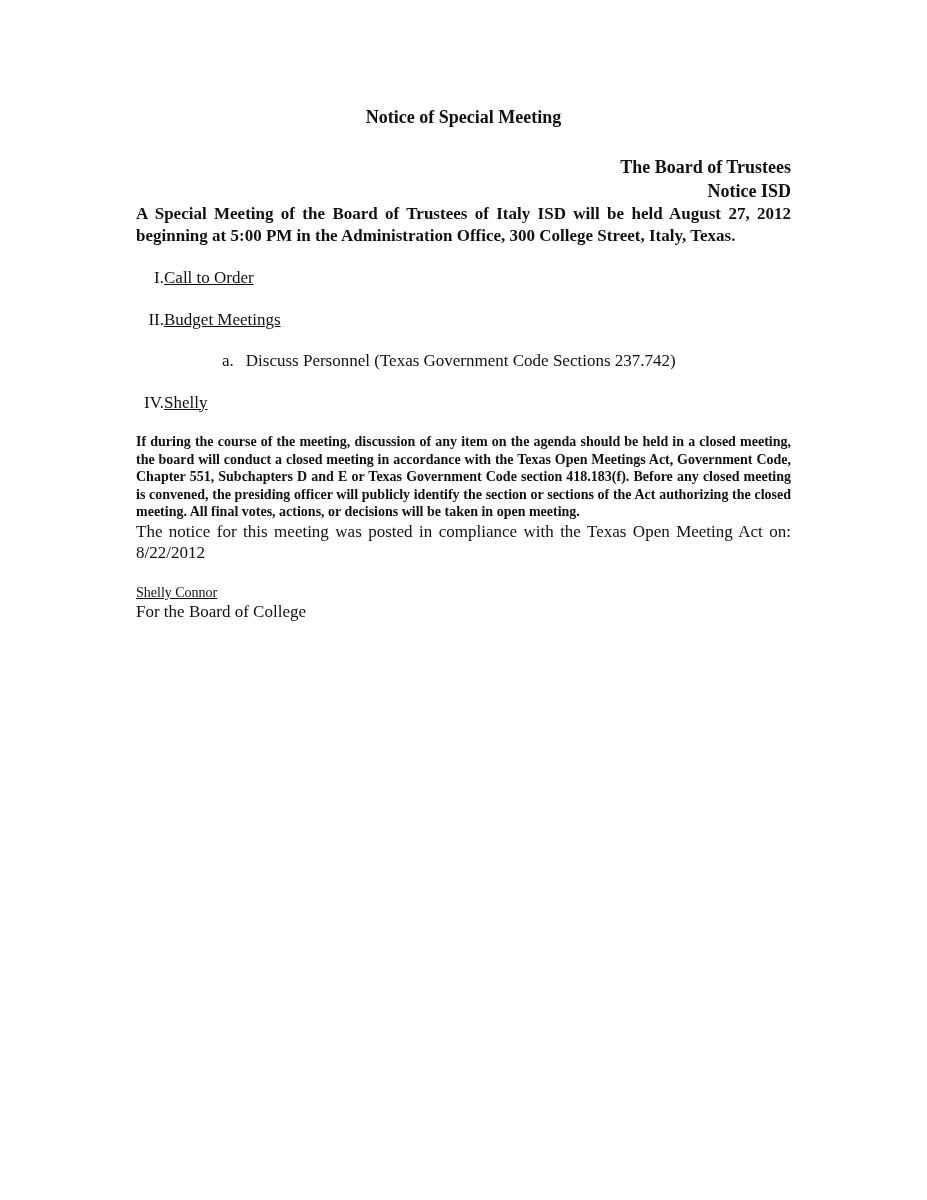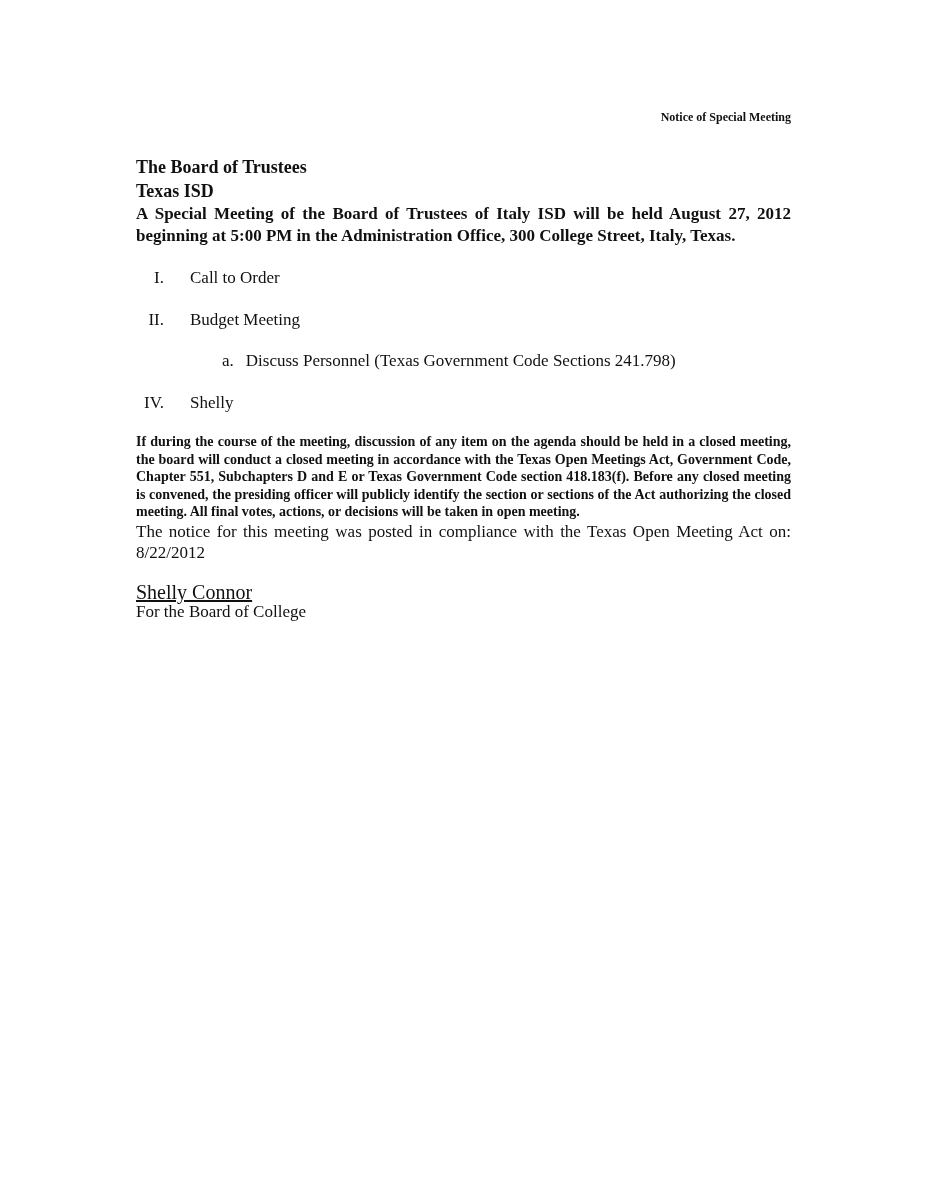--- a/index.html
+++ b/index.html
@@ -16,28 +16,28 @@
   }
   .page {
     box-sizing: border-box;
     width: 927px;
     height: 1200px;
     padding: 106px 136px 0 136px;
     background: #ffffff;
   }
   .doc-title {
     margin: 0;
-    font-size: 12px;
+    font-size: 18px;
     font-weight: bold;
-    text-align: right;
+    text-align: center;
     line-height: 22px;
   }
   .subtitle-block {
     margin-top: 27px;
-    text-align: left;
+    text-align: right;
   }
   .subtitle-line {
     font-size: 18px;
     font-weight: bold;
     line-height: 24px;
   }
   p.body-par {
     margin: 0;
     font-size: 17px;
     line-height: 21.5px;
@@ -55,21 +55,21 @@
     margin-bottom: 20px;
   }
   .agenda-row.tight { margin-bottom: 0; }
   .numeral {
     display: inline-block;
     width: 28px;
     text-align: right;
     flex: 0 0 28px;
   }
   .agenda-label {
-    margin-left: 26px;
+    text-decoration: underline;
   }
   .agenda-sub-row {
     display: flex;
     font-size: 17px;
     line-height: 21.5px;
     padding-left: 86px;
     margin-bottom: 20px;
   }
   .sub-letter {
     flex: 0 0 auto;
@@ -82,60 +82,60 @@
     font-size: 14px;
     line-height: 17.6px;
     text-align: justify;
     font-weight: bold;
   }
   .posting-par { margin-top: 17px; }
   .signature-block {
     margin-top: 20px;
   }
   .sig-name {
-    font-size: 20px;
+    font-size: 14px;
     line-height: 17px;
     text-decoration: underline;
   }
   .sig-title {
     font-size: 17px;
     line-height: 21.5px;
   }
 </style>
 </head>
 <body>
 
 <div class="page">
 
   <h1 class="doc-title">Notice of Special Meeting</h1>
 
   <div class="subtitle-block">
     <div class="subtitle-line">The Board of Trustees</div>
-    <div class="subtitle-line">Texas ISD</div>
+    <div class="subtitle-line">Notice ISD</div>
   </div>
 
   <p class="body-par intro-par">A Special Meeting of the Board of Trustees of Italy ISD will be held August 27, 2012 beginning at 5:00 PM in the Administration Office, 300 College Street, Italy, Texas.</p>
 
 
   <div class="agenda">
 
     <div class="agenda-row">
       <span class="numeral">I.</span>
       <span class="agenda-label">Call to Order</span>
     </div>
 
     <div class="agenda-row">
       <span class="numeral">II.</span>
-      <span class="agenda-label">Budget Meeting</span>
+      <span class="agenda-label">Budget Meetings</span>
     </div>
 
 
     <div class="agenda-sub-row">
       <span class="sub-letter">a.</span>
-      <span class="sub-label">Discuss Personnel (Texas Government Code Sections 241.798)</span>
+      <span class="sub-label">Discuss Personnel (Texas Government Code Sections 237.742)</span>
     </div>
 
     <div class="agenda-row">
       <span class="numeral">IV.</span>
       <span class="agenda-label">Shelly</span>
     </div>
 
   </div>
 
   <p class="small-par">If during the course of the meeting, discussion of any item on the agenda should be held in a closed meeting, the board will conduct a closed meeting in accordance with the Texas Open Meetings Act, Government Code, Chapter 551, Subchapters D and E or Texas Government Code section 418.183(f). Before any closed meeting is convened, the presiding officer will publicly identify the section or sections of the Act authorizing the closed meeting.  All final votes, actions, or decisions will be taken in open meeting.</p>

